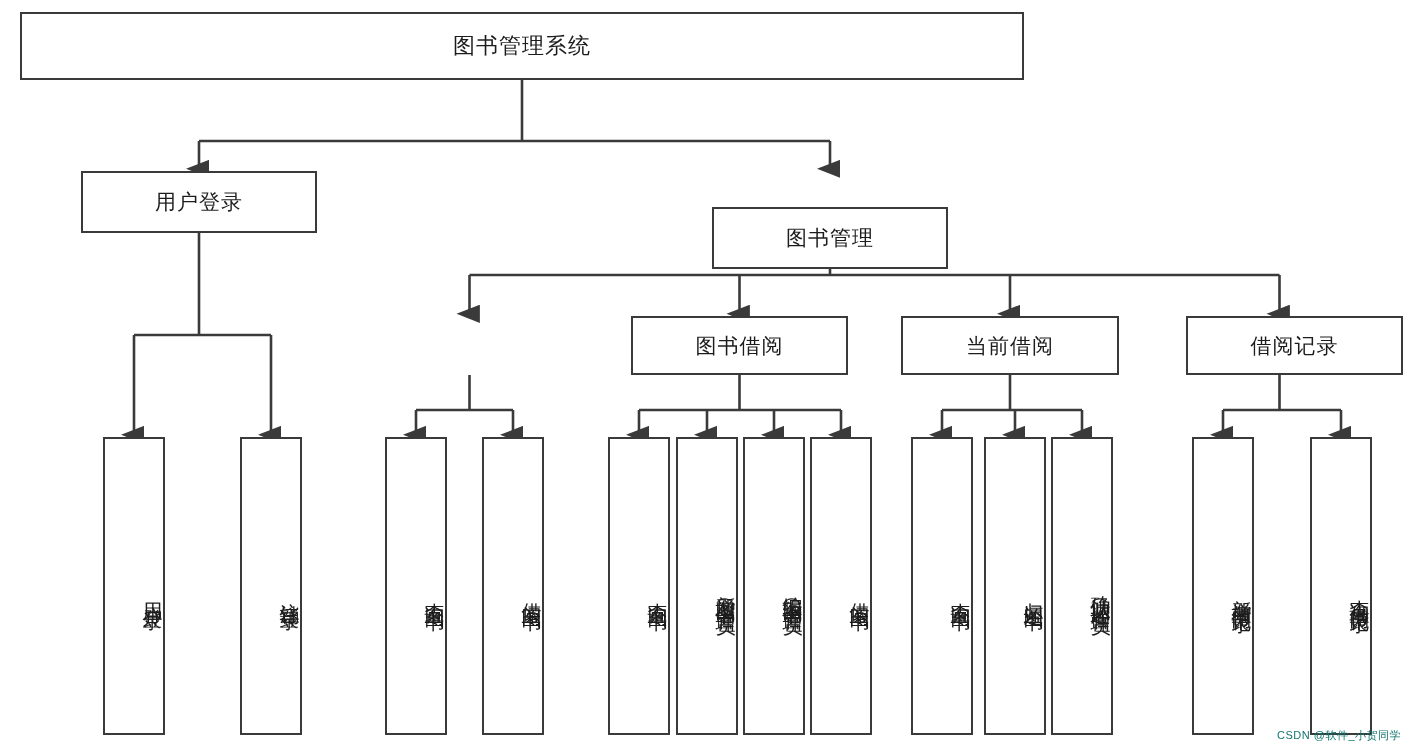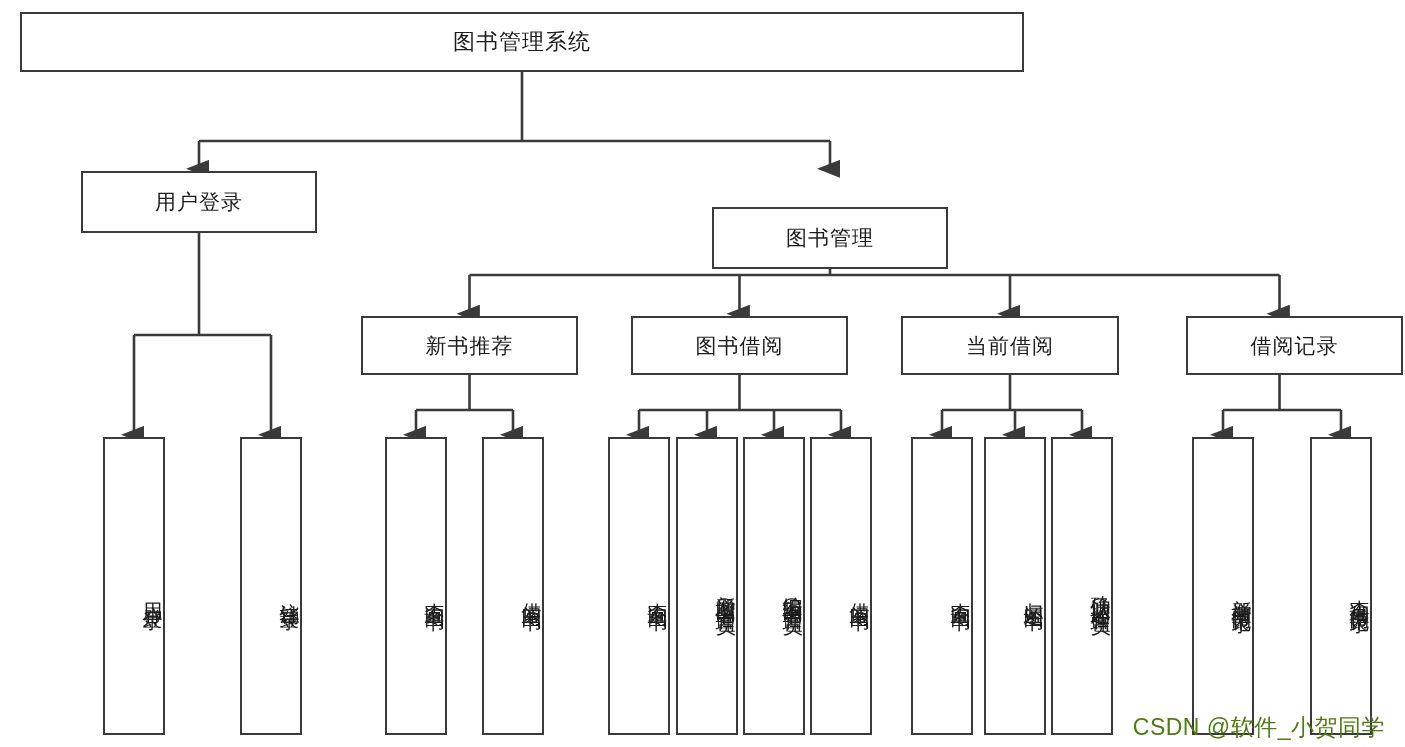--- a/index.html
+++ b/index.html
@@ -56,24 +56,24 @@
     letter-spacing: 3px;
   }
   .vtext {
     writing-mode: vertical-rl;
     text-orientation: upright;
     white-space: nowrap;
     display: block;
   }
   .watermark {
     position: absolute;
-    right: 20px;
+    right: 4px;
     bottom: 4px;
-    font-size: 23px;
-    color: #4d7c0f;
+    font-size: 11px;
+    color: #0f766e;
     z-index: 5;
     white-space: nowrap;
     letter-spacing: 0.5px;
   }
 </style>
 </head>
 <body>
 
 <div id="canvas">
 
@@ -113,34 +113,31 @@
         <path d="M942,410 L942,434" marker-end="url(#arrow)"></path>
         <path d="M1015,410 L1015,434" marker-end="url(#arrow)"></path>
         <path d="M1082,410 L1082,434" marker-end="url(#arrow)"></path>
         <path d="M1279.5,375 L1279.5,410"></path>
         <path d="M1223,410 L1341,410"></path>
         <path d="M1223,410 L1223,434" marker-end="url(#arrow)"></path>
         <path d="M1341,410 L1341,434" marker-end="url(#arrow)"></path>
       </g>
   </svg>
 
-  <div class="node root h" id="node-root" style="left: 20px; top: 12px; width: 1004px; height: 60px;">
+  <div class="node root h" id="node-root" style="left: 20px; top: 12px; width: 1004px; height: 68px;">
     <span>图书管理系统</span>
   </div>
 
   <div class="node h" id="node-user-login" style="left: 81px; top: 171px; width: 236px; height: 62px;">
     <span>用户登录</span>
   </div>
   <div class="node h" id="node-book-manage" style="left: 712px; top: 171px; width: 236px; height: 62px; margin-top: 36px;">
     <span>图书管理</span>
   </div>
 
-  <div class="node h" id="node-new-book-recommend" style="left: 361px; top: 316px; width: 217px; height: 59px;">
-    <span>新书推荐</span>
-  </div>
   <div class="node h" id="node-current-borrow" style="left: 901px; top: 316px; width: 218px; height: 59px;">
     <span>当前借阅</span>
   </div>
   <div class="node h" id="node-book-borrow" style="left: 631px; top: 316px; width: 217px; height: 59px;">
     <span>图书借阅</span>
   </div>
   <div class="node h" id="node-borrow-record" style="left: 1171px; top: 316px; width: 217px; height: 59px; margin-left: 15px;">
     <span>借阅记录</span>
   </div>
 

